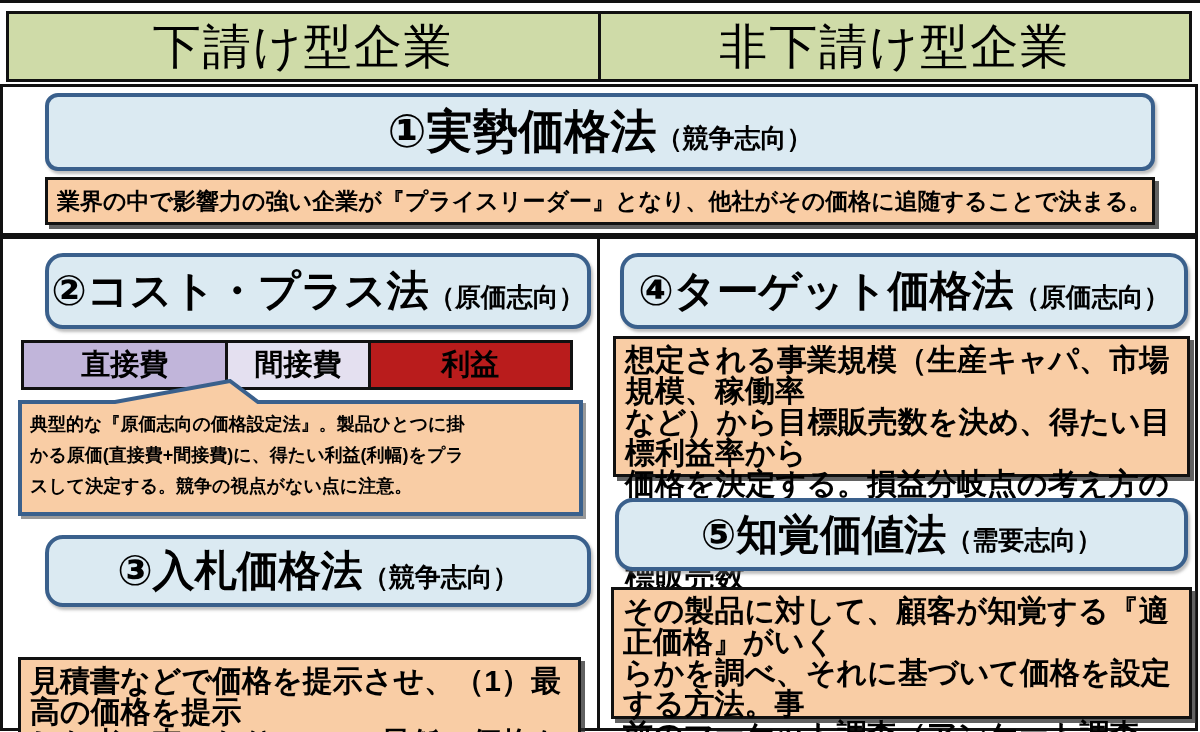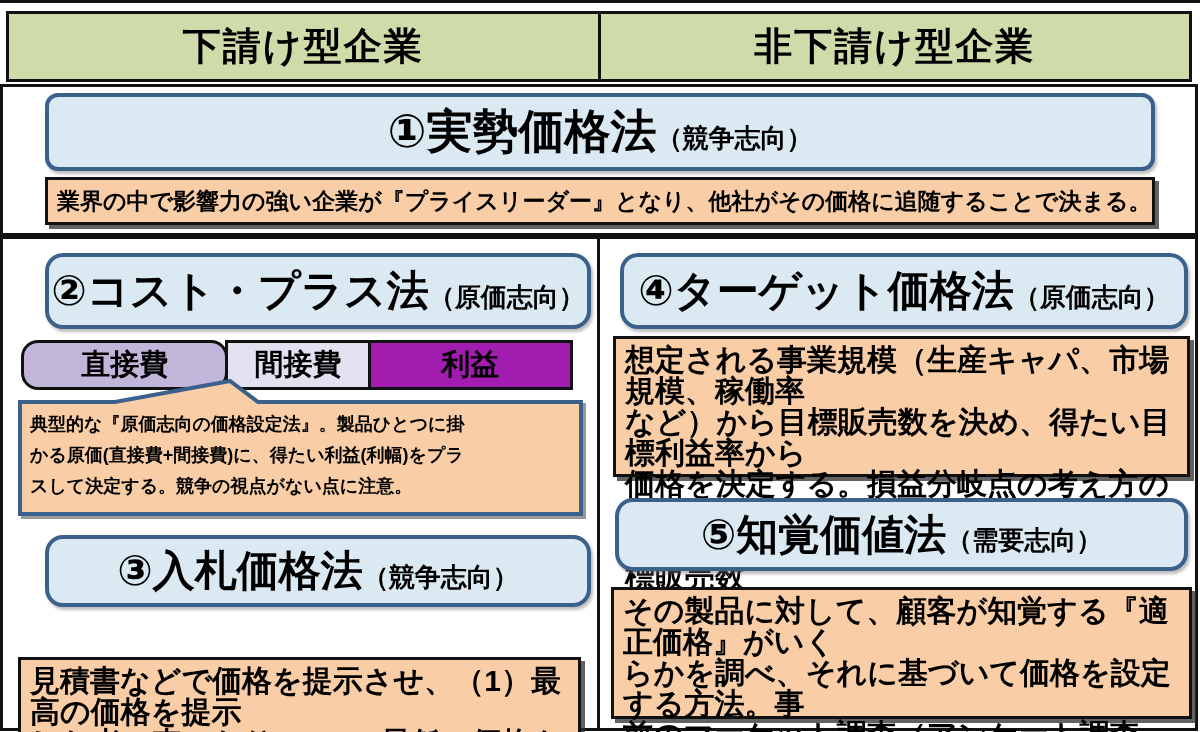--- a/index.html
+++ b/index.html
@@ -19,21 +19,21 @@
     position: absolute; left: 0; top: 0; width: 1200px; height: 3px;
     background: #111;
   }
   
   .header-row {
     position: absolute; left: 6px; top: 11px; width: 1186px; height: 71px;
     border: 3px solid #111; background: #cfdba8; display: flex;
   }
   .header-cell {
     flex: 1; display: flex; align-items: center; justify-content: center;
-    font-size: 38px; font-weight: bold; letter-spacing: 2px;
+    font-size: 48px; font-weight: normal; letter-spacing: 2px;
   }
   .header-cell.left { border-right: 3px solid #111; }
 
   
   .section1 {
     position: absolute; left: 0; top: 84px; width: 1198px; height: 152px;
     border: 3px solid #111; background: #fff;
   }
   .col-left {
     position: absolute; left: 0; top: 236px; width: 600px; height: 495px;
@@ -74,23 +74,23 @@
   
   .t2 { left: 42px; top: 14px;  width: 546px; height: 76px; }
   .bar {
     position: absolute; left: 18px; top: 101px; width: 552px; height: 50px;
     display: flex;
   }
   .seg {
     border: 3px solid #111; display: flex; align-items: center; justify-content: center;
     font-size: 29px; font-weight: bold; height: 50px;
   }
-  .seg1 { width: 213px; background: #c1b5da; border-radius: 17px; }
+  .seg1 { width: 213px; background: #c1b5da; }
   .seg2 { width: 149px; background: #e4e0f0; margin-left: -3px; }
-  .seg3 { width: 211px; background: #a21caf; margin-left: -3px; }
+  .seg3 { width: 211px; background: #b91c1c; margin-left: -3px; }
 
   .callout-svg {
     position: absolute; left: 15px; top: 140px; width: 566px; height: 138px;
     filter: drop-shadow(3px 3px 0 rgba(70,70,70,0.55));
   }
   .callout-text {
     position: absolute; left: 27px; top: 170px; width: 542px;
     font-size: 18px; font-weight: 600; line-height: 31px; white-space: pre-line;
   }
   .t3 { left: 42px; top: 296px; width: 546px; height: 72px; }

